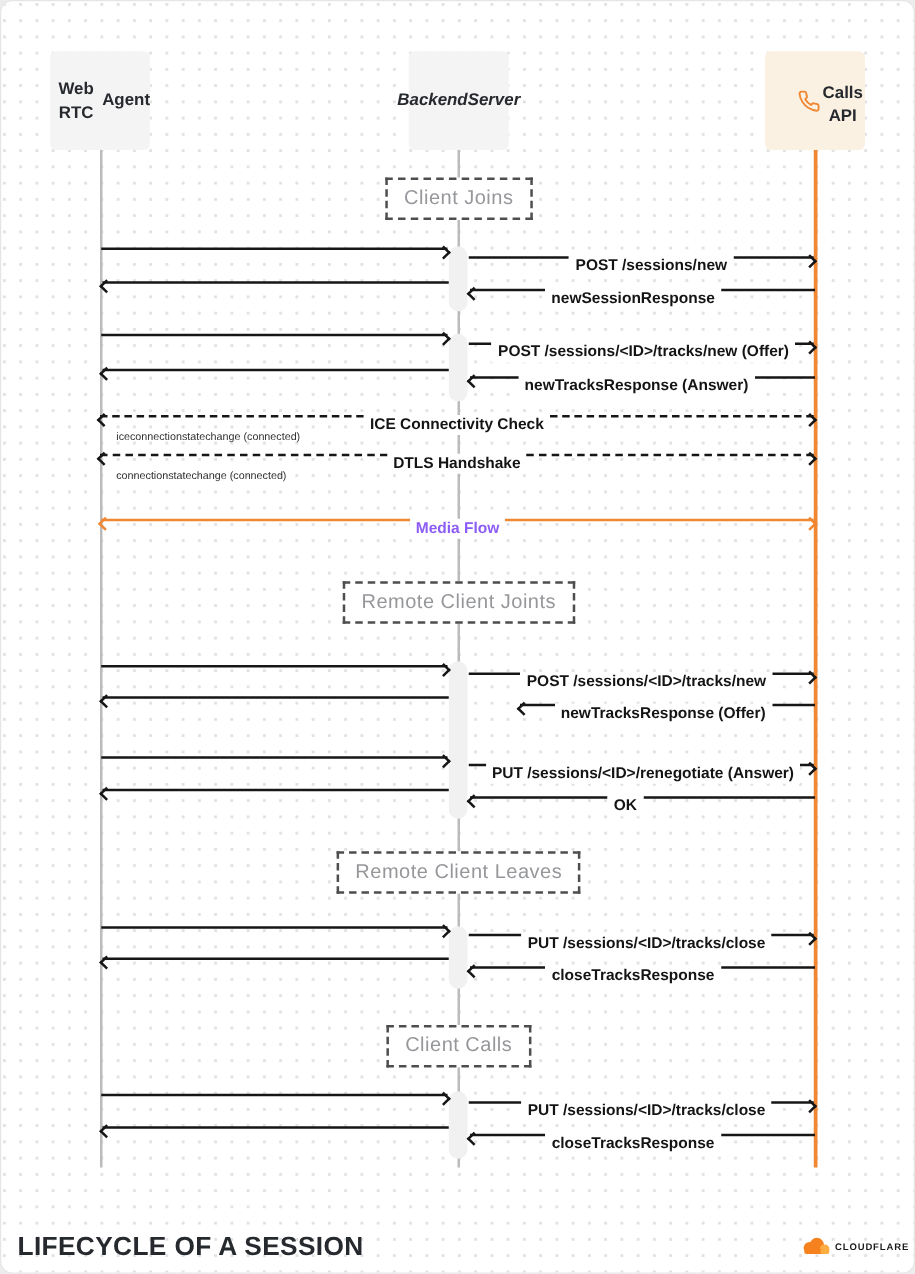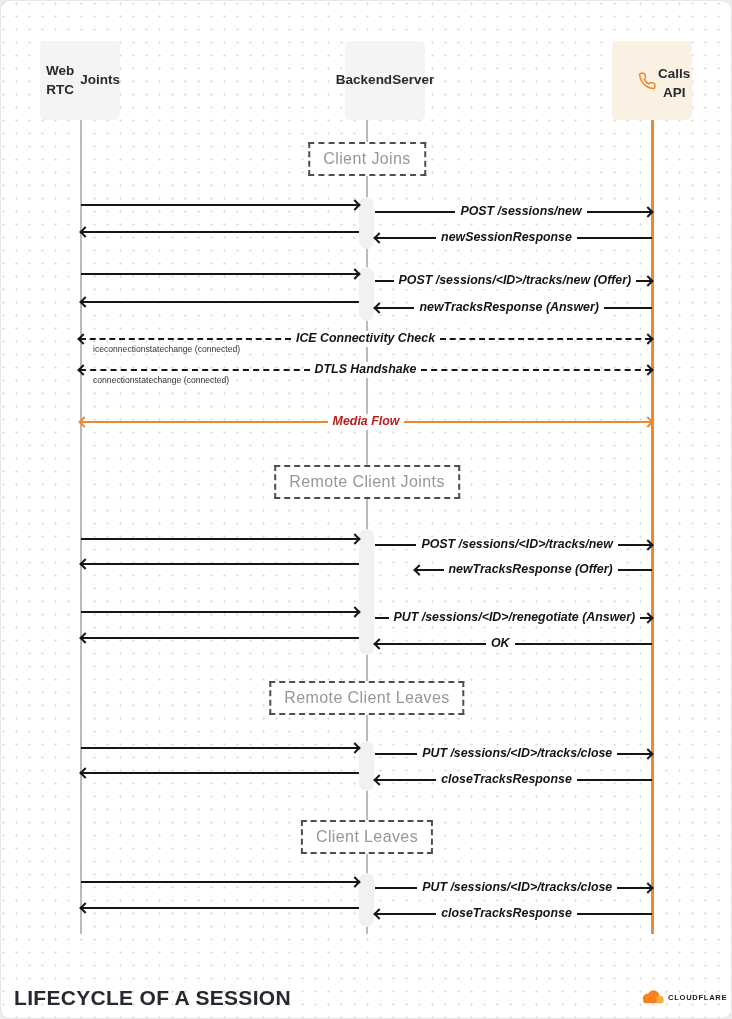--- a/index.html
+++ b/index.html
@@ -25,34 +25,34 @@
   .life.orange{background:#ef8733;width:2.5px;}
   
   .act{position:absolute;left:358px;width:15px;background:#f1f1f2;border-radius:8px;z-index:2;}
   
   .phase{
     position:absolute;left:366px;transform:translateX(-50%);z-index:6;
     background:#fff;border:2px dashed #4e4e4e;color:#96979b;
     font-size:16px;letter-spacing:.4px;padding:6px 13px;white-space:nowrap;
   }
   
-  .msg{position:absolute;display:flex;align-items:center;height:14px;z-index:3;font-style:italic;}
+  .msg{position:absolute;display:flex;align-items:flex-start;height:14px;z-index:3;}
   .seg{flex:1;height:0;border-top:2.6px solid #161616;min-width:2px;}
   .seg.short{flex:.8;}
   .seg.dash{border-top-style:dashed;}
   .albl{
     font-weight:700;font-size:12.4px;color:#141414;background:#fff;
     padding:1px 5px;white-space:nowrap;line-height:1.1;
   }
   .head{width:8px;height:8px;border:solid #161616;border-width:2.6px 2.6px 0 0;flex:none;}
   .head.r{transform:rotate(45deg);margin-left:-7px;}
   .head.l{transform:rotate(-135deg);margin-right:-7px;}
   .msg.orange .seg{border-color:#ef8733;}
   .msg.orange .head{border-color:#ef8733;}
-  .msg.orange .albl{color:#b91c1c;}
+  .msg.orange .albl{color:#8b5cf6;}
   .note{position:absolute;left:92px;font-size:8.6px;color:#323232;z-index:3;}
   
   .title{position:absolute;left:13px;top:985px;font-size:21px;font-weight:700;
          letter-spacing:.3px;color:#26292e;z-index:5;}
   .brand{position:absolute;left:639px;top:988px;display:flex;align-items:center;gap:3px;z-index:5;}
   .brand-text{font-size:7.6px;font-weight:800;letter-spacing:.7px;color:#1b1b1b;}
 </style>
 </head>
 <body>
 
@@ -63,37 +63,37 @@
   <div class="life orange" style="left:650px;"></div>
 
   <div class="act" style="top:196px;height:52px;"></div>
   <div class="act" style="top:266px;height:54px;"></div>
   <div class="act" style="top:528px;height:126px;"></div>
   <div class="act" style="top:740px;height:50px;"></div>
   <div class="act" style="top:872px;height:54px;"></div>
 
   <div class="actor" style="left:39px;">
     <span>Web RTC</span>
-    <span>Joints</span>
-  </div>
-  <div class="actor" style="left:344px;">
+    <span>Agent</span>
+  </div>
+  <div class="actor" style="left:326px;font-style:italic;">
     <span>Backend</span>
     <span>Server</span>
   </div>
   <div class="actor calls" style="left:611px;padding-left:26px;">
     <svg width="30" height="30" viewBox="0 0 24 24" fill="none" stroke="#ef8733" stroke-width="2" stroke-linecap="round" stroke-linejoin="round">
       <path d="M22 16.92v3a2 2 0 0 1-2.18 2 19.79 19.79 0 0 1-8.63-3.07 19.5 19.5 0 0 1-6-6 19.79 19.79 0 0 1-3.07-8.67A2 2 0 0 1 4.11 2h3a2 2 0 0 1 2 1.72 12.84 12.84 0 0 0 .7 2.81 2 2 0 0 1-.45 2.11L8.09 9.91a16 16 0 0 0 6 6l1.27-1.27a2 2 0 0 1 2.11-.45 12.84 12.84 0 0 0 2.81.7A2 2 0 0 1 22 16.92z"></path>
     </svg>
     <span class="alabel">Calls API</span>
   </div>
 
   <div class="phase" style="top:141px;">Client Joins</div>
   <div class="phase" style="top:464px;">Remote Client Joints</div>
   <div class="phase" style="top:680px;">Remote Client Leaves</div>
-  <div class="phase" style="top:819px;">Client Leaves</div>
+  <div class="phase" style="top:819px;">Client Calls</div>
 
   <div class="msg" style="left:80px;top:197px;width:278px;">
     <span class="seg"></span>
       <span class="head r"></span>
   </div>
   <div class="msg" style="left:374px;top:204px;width:277px;">
     <span class="seg"></span>
       <span class="albl">POST /sessions/new</span>
       <span class="seg short"></span>
       <span class="head r"></span>

